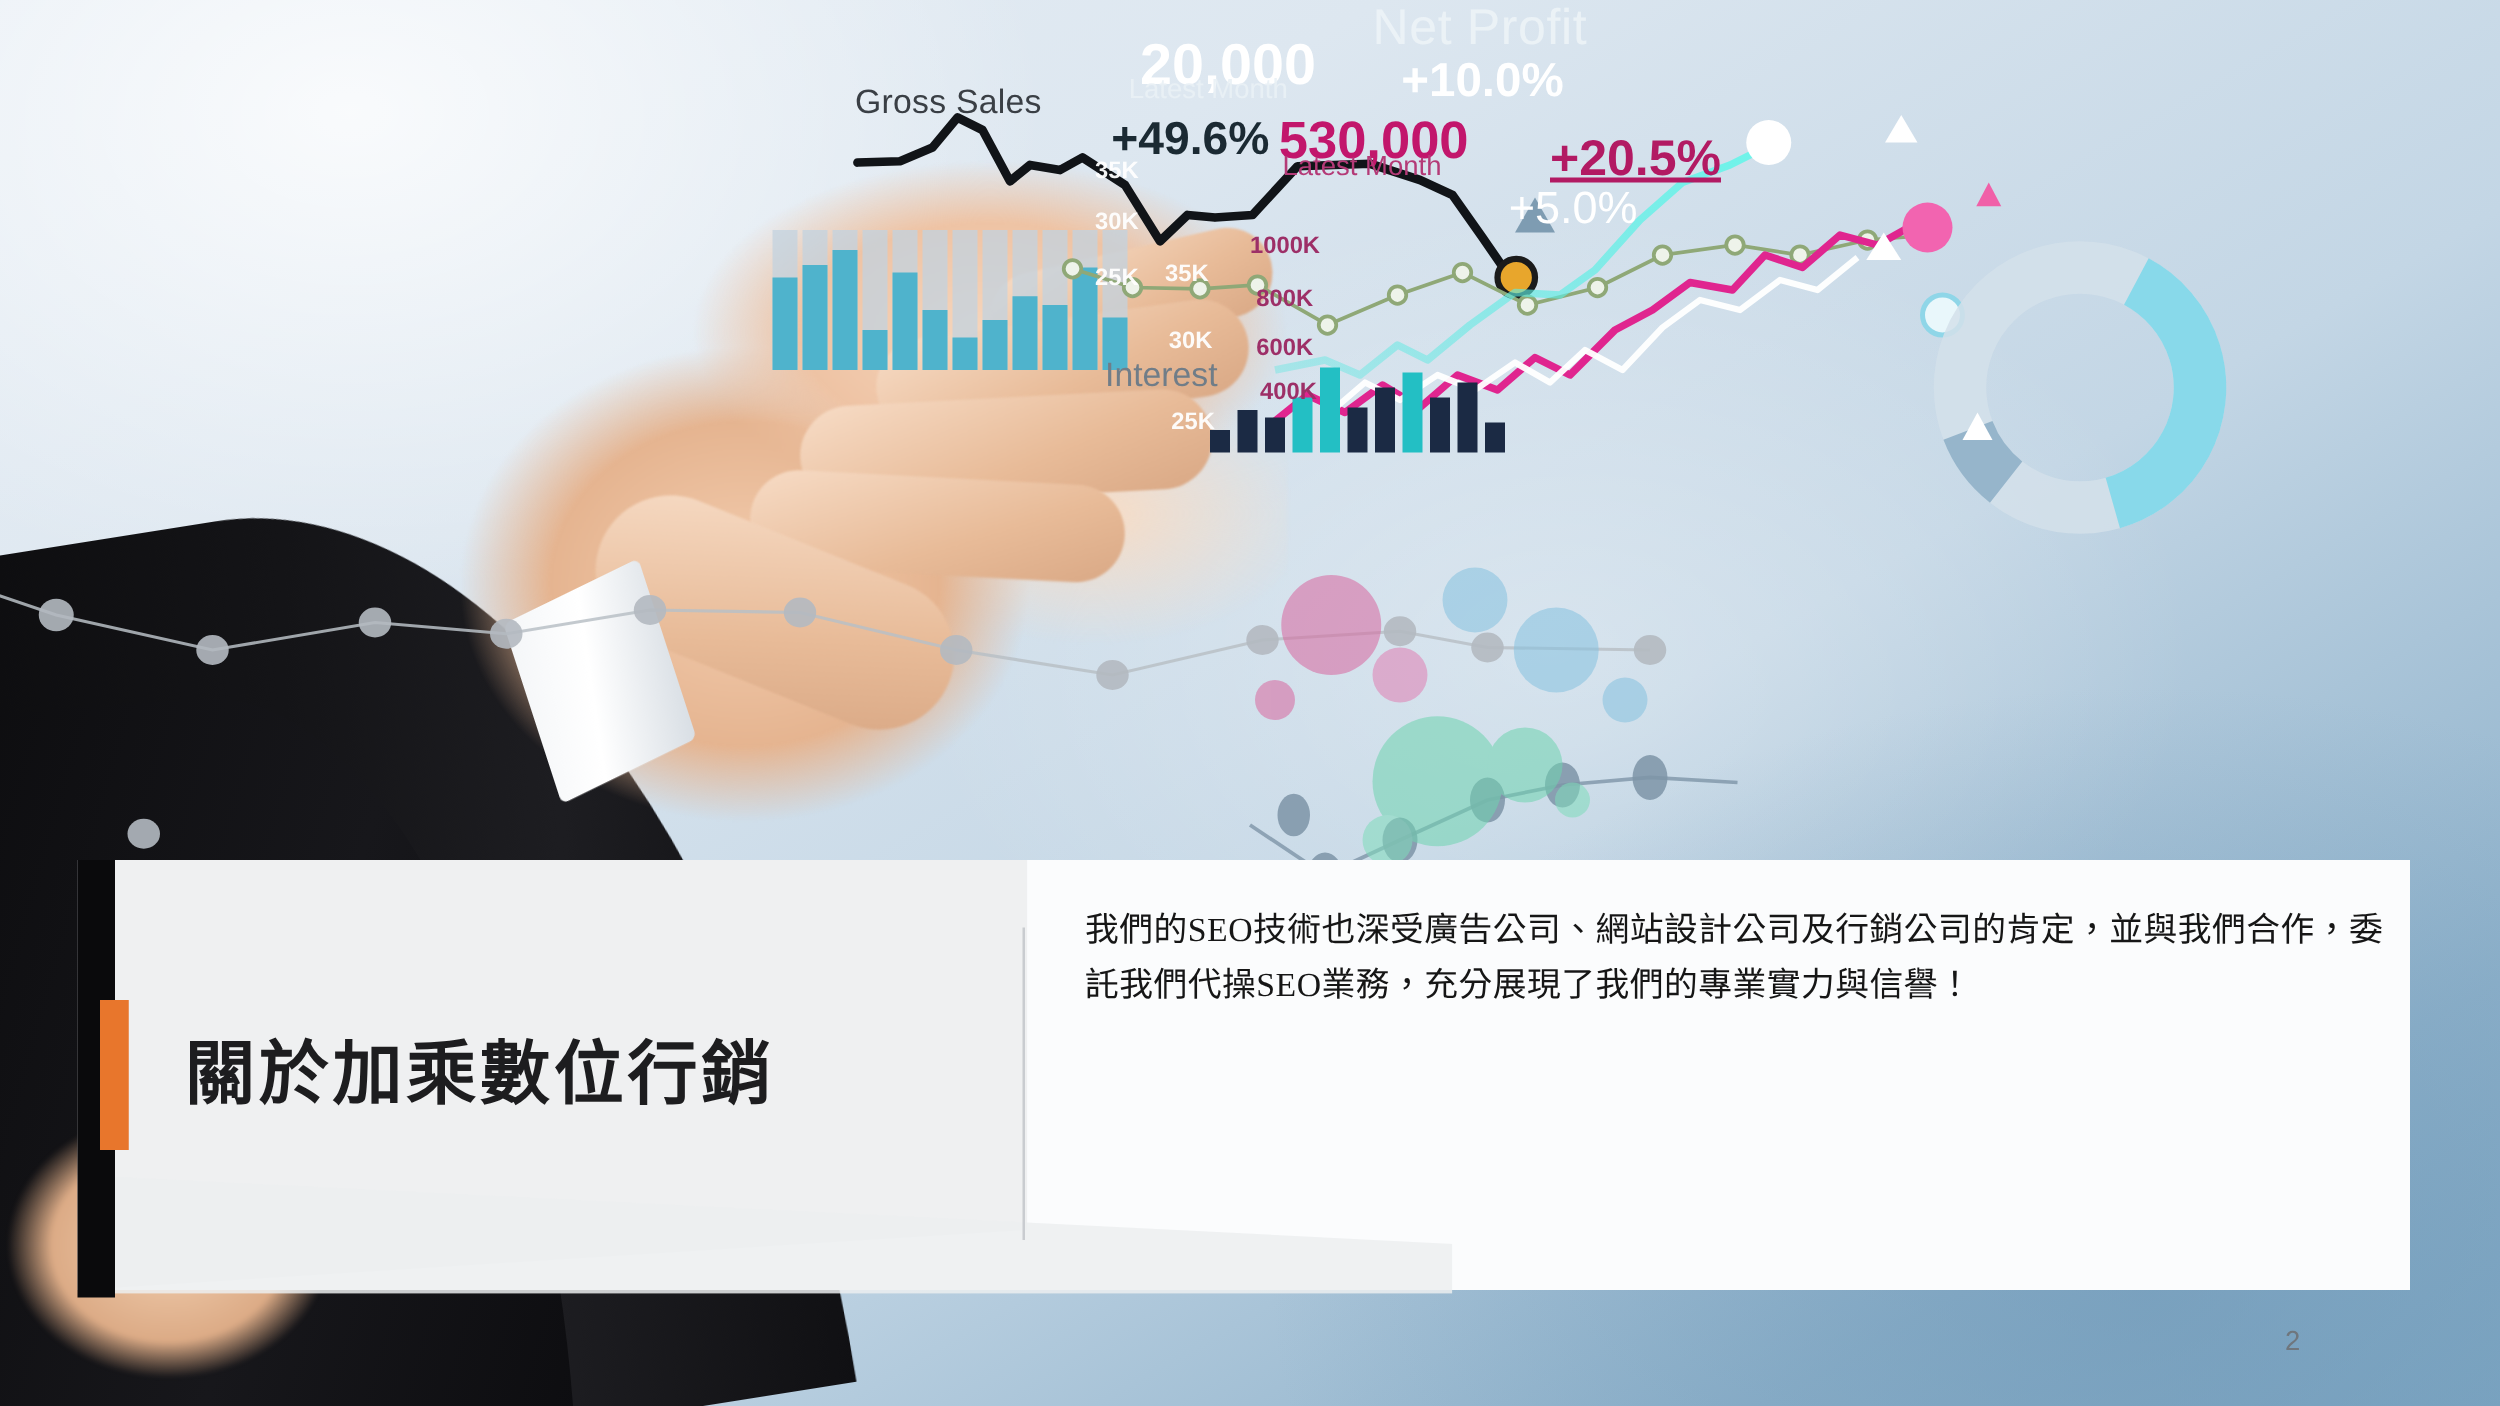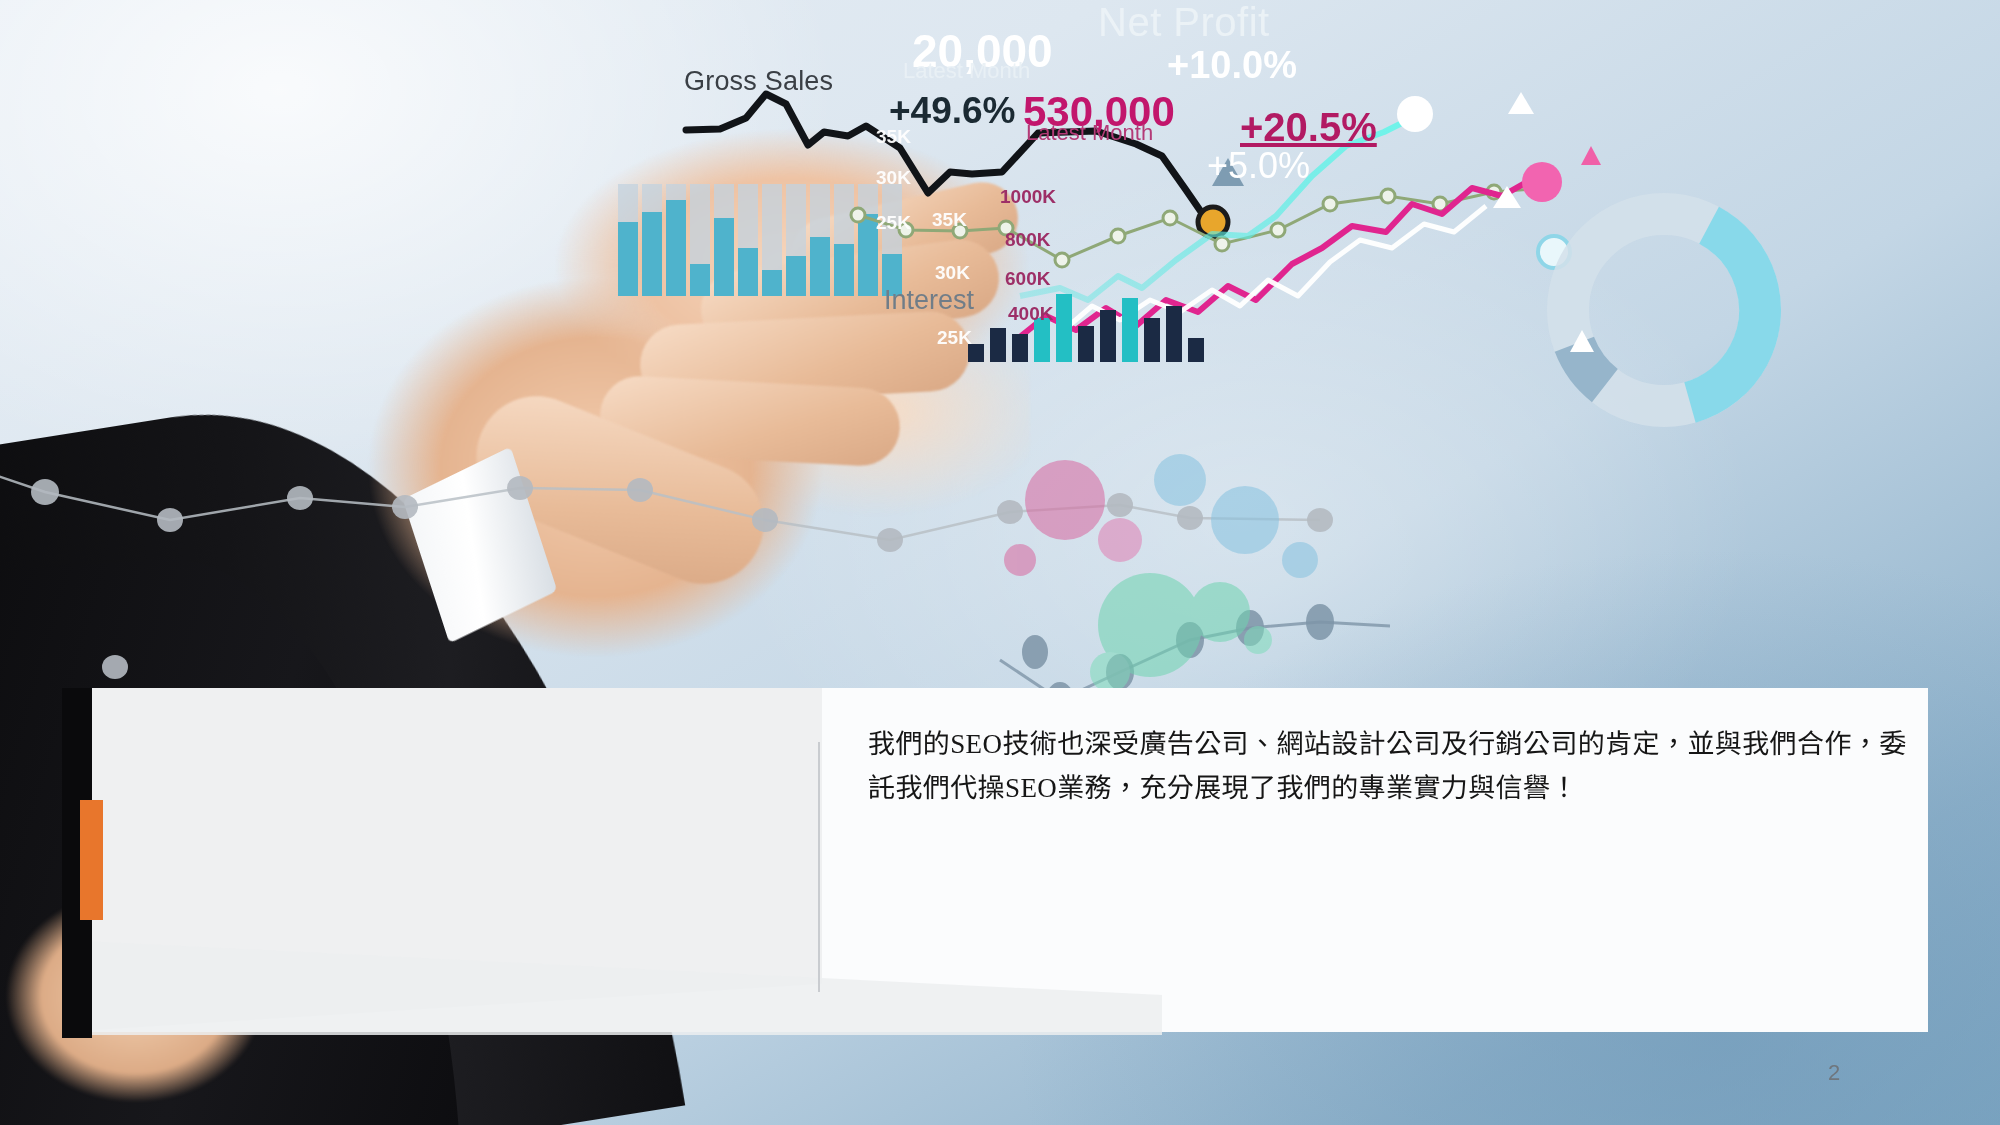--- a/index.html
+++ b/index.html
@@ -70,21 +70,21 @@
   .lbl{position:absolute;white-space:nowrap;font-family:"Liberation Sans","DejaVu Sans",sans-serif;}
   .lbl-gross{left:684px;top:66px;font-size:27px;color:#3a3f45;letter-spacing:.2px;}
   .lbl-interest{left:884px;top:285px;font-size:27px;color:#707d88;}
   .lbl-netprofit{left:1098px;top:0px;font-size:40px;color:#eef4f8;opacity:.88;letter-spacing:.5px;}
   .big-white{font-weight:bold;color:#ffffff;}
   .n20000{left:900px;top:24px;font-size:46px;margin-left:12px;}
   .sub20000{left:903px;top:58px;font-size:22px;color:#eaf1f6;opacity:.92;}
   .p80{left:889px;top:90px;font-size:37px;font-weight:bold;color:#1b2a33;}
   .n920000{left:1023px;top:88px;font-size:42px;font-weight:bold;color:#c2166c;}
   .sub920000{left:1026px;top:120px;font-size:22px;color:#b43a77;}
-  .p100{left:1121px;top:44px;font-size:38px;font-weight:bold;color:#ffffff;margin-left:46px;}
+  .p100{left:1121px;top:44px;font-size:38px;font-weight:bold;color:#ffffff;}
   .p205{left:1240px;top:105px;font-size:40px;font-weight:bold;color:#b21a63;text-decoration:underline;}
   .p50{left:1207px;top:145px;font-size:36px;font-weight:normal;color:#ffffff;}
 
   .ax{position:absolute;font-family:"Liberation Sans","DejaVu Sans",sans-serif;font-weight:bold;font-size:19px;}
   .ax-w{color:#ffffff;opacity:.95;}
   .ax-p{color:#9d2f67;}
   .a35a{left:876px;top:126px;}
   .a30a{left:876px;top:167px;}
   .a25a{left:876px;top:212px;}
   .a35b{left:932px;top:209px;}
@@ -341,20 +341,21 @@
     <div class="ax ax-p k600">600K</div>
     <div class="ax ax-p k400">400K</div>
   </div>
 
   <div class="card"></div>
   <div class="card-grey"></div>
   <div class="card-sweep"></div>
   <div class="blackbar"></div>
   <div class="accent"></div>
 
+  <h1 class="title">關於加乘數位行銷</h1>
   <div class="divider"></div>
 
   <div class="body">
     <p>我們的SEO技術也深受廣告公司、網站設計公司及行銷公司的肯定，並與我們合作，委託我們代操SEO業務，充分展現了我們的專業實力與信譽！</p>
   </div>
 
   <div class="pageno">2</div>
 </div>
 
 </body></html>

